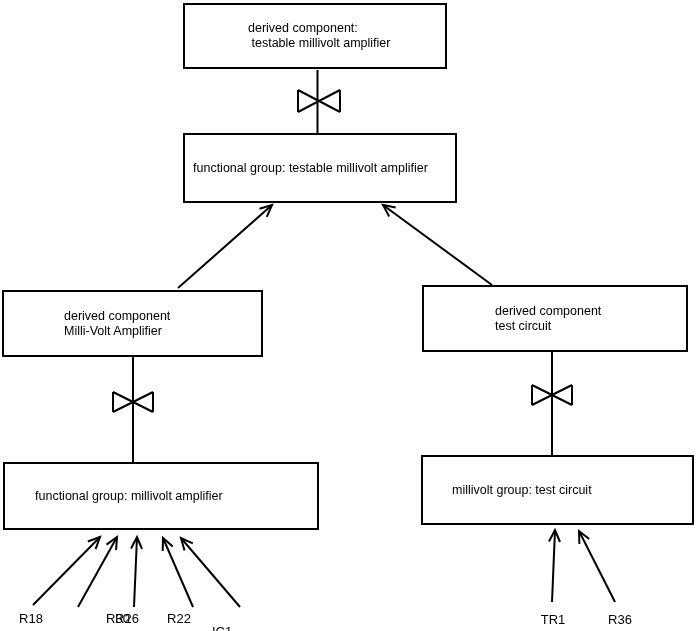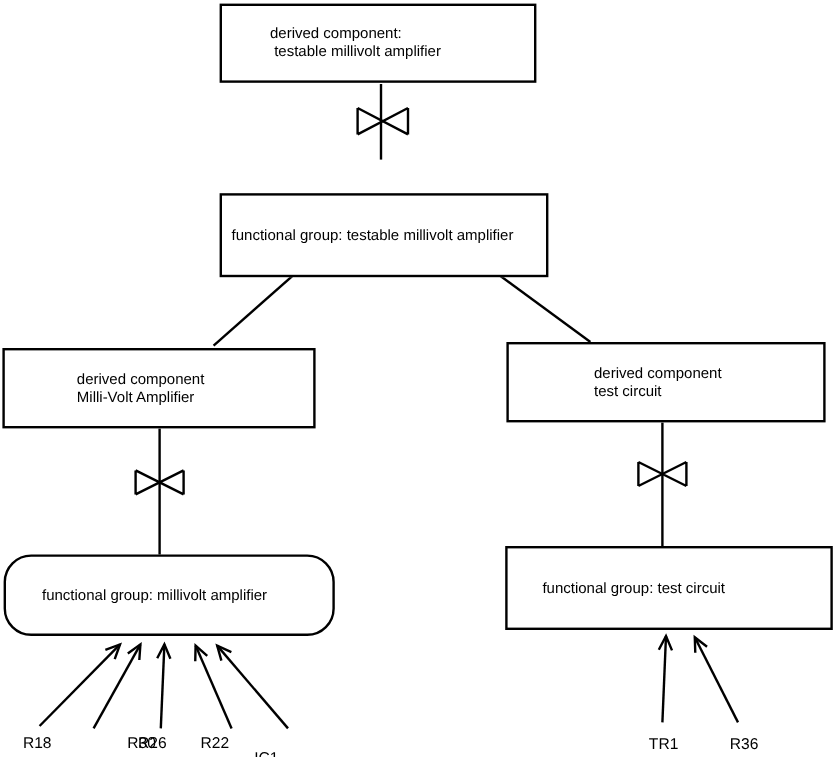--- a/index.html
+++ b/index.html
@@ -85,45 +85,45 @@
     <g>
       <path d="M552 602 L555 530"></path>
       <polyline points="549,541.5 555,530 560,542"></polyline>
     </g>
     <g>
       <path d="M615 602 L579 531"></path>
       <polyline points="579.4,544 579,531 589.2,539"></polyline>
     </g>
   </svg>
 
-  <div class="node" style="left:183px; top:3px; width:264px; height:66px; padding-left:40px;">
+  <div class="node" style="left:183px; top:3px; width:264px; height:66px; padding-left:63px;">
     <span class="lbl">derived component:
  testable millivolt amplifier</span>
   </div>
 
-  <div class="node" style="left:183px; top:133px; width:274px; height:70px; padding-left:8px;margin-top:28px;">
+  <div class="node" style="left:183px; top:133px; width:274px; height:70px; padding-left:8px;">
     <span class="lbl">functional group: testable millivolt amplifier</span>
   </div>
 
   <div class="node" style="left:2px; top:290px; width:261px; height:67px; padding-left:60px;">
     <span class="lbl">derived component
 Milli-Volt Amplifier</span>
   </div>
 
   <div class="node" style="left:422px; top:285px; width:266px; height:67px; padding-left:71px;">
     <span class="lbl">derived component
 test circuit</span>
   </div>
 
-  <div class="node" style="left:3px; top:462px; width:276px; height:68px; padding-left:30px;border-radius:23px;">
+  <div class="node" style="left:3px; top:462px; width:316px; height:68px; padding-left:30px;">
     <span class="lbl">functional group: millivolt amplifier</span>
   </div>
 
   <div class="node" style="left:421px; top:455px; width:273px; height:70px; padding-left:29px;">
-    <span class="lbl">functional group: test circuit</span>
+    <span class="lbl">millivolt group: test circuit</span>
   </div>
 
   <span class="leaf" style="left:31px;  top:612px;">R18</span>
   <span class="leaf" style="left:76px;  top:612px;margin-left:42px;">R30</span>
   <span class="leaf" style="left:127px; top:612px;">R26</span>
   <span class="leaf" style="left:179px; top:612px;text-align:center;">R22</span>
   <span class="leaf" style="left:222px; top:625px;">IC1</span>
   <span class="leaf" style="left:553px; top:613px;">TR1</span>
   <span class="leaf" style="left:620px; top:613px;">R36</span>
 

